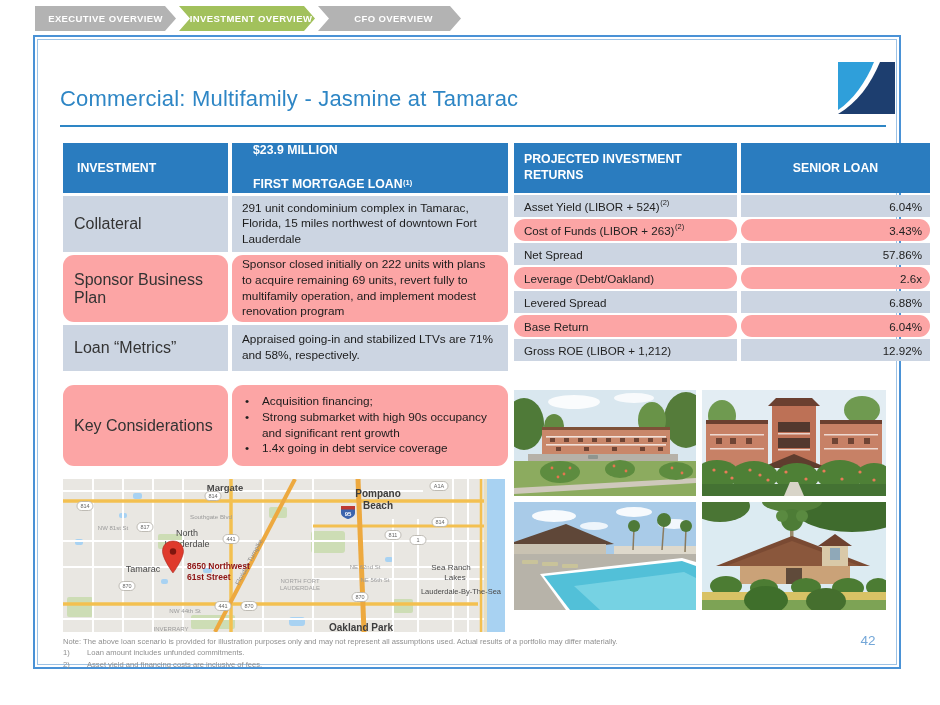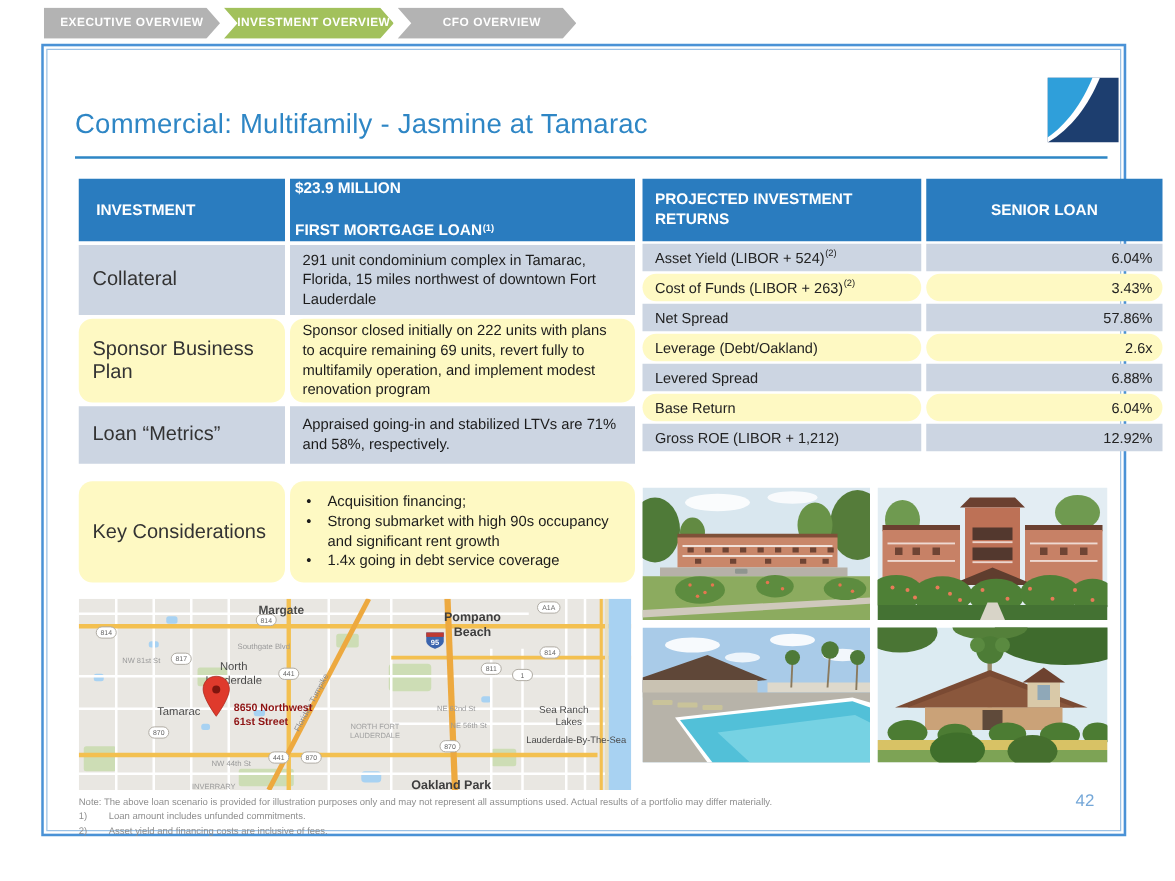--- a/index.html
+++ b/index.html
@@ -24,31 +24,31 @@
   .title { left:60px; top:86px; font-size:22px; color:#2e86c5; font-weight:400; letter-spacing:.2px; }
   .title-rule { left:60px; top:125px; width:826px; height:2px; background:#2e86c5; }
   .logo { left:838px; top:62px; width:57px; height:52px; }
 
   
   .tbl { position:absolute; display:flex; flex-direction:column; }
   .trow { display:flex; gap:4px; }
   .hcell { background:#2a7cbf; color:#fff; font-weight:700; font-size:12.3px;
     display:flex; align-items:center; }
   .dark  { background:#ccd5e2; }
-  .light { background:#fef9c3;border-radius:11px; }
+  .light { background:#fca5a5;border-radius:11px; }
   .cell  { display:flex; align-items:center; }
   .lbl   { padding-left:11px; font-size:16px; color:#333; }
   .cnt   { flex:1; padding:6px 10px; font-size:11.8px; color:#1c1c1c; line-height:1.32; }
   .suptext { font-size:7.5px; position:relative; top:-3.5px; margin-left:.5px; }
 
   #inv-tbl { left:63px; top:143px; width:445px; }
   #inv-tbl .lcell { width:165px; flex:none; }
   #inv-h { height:50px; }
   #inv-h2 { flex:1; flex-direction:column; align-items:flex-start; justify-content:center;
-    padding-left:4px; line-height:1.3;gap:18px; }
+    padding-left:21px; line-height:1.3;gap:18px; }
   .mt3 { margin-top:3px; } .mt14 { margin-top:14px; }
   #inv-r1 { height:56px; } #inv-r2 { height:67px; } #inv-r3 { height:46px; } #inv-r4 { height:81px; }
 
   .kc-list { flex:1; padding:6px 6px 6px 0; display:flex; flex-direction:column; justify-content:center; }
   .kc-item { display:flex; font-size:11.8px; color:#1c1c1c; line-height:1.34; }
   .kc-item::before { content:"\2022"; width:30px; text-align:center; flex:none; }
   .kc-item span { flex:1; padding-right:4px; }
 
   #ret-tbl { left:514px; top:143px; width:416px; }
   #ret-tbl .lcell { width:223px; flex:none; }

